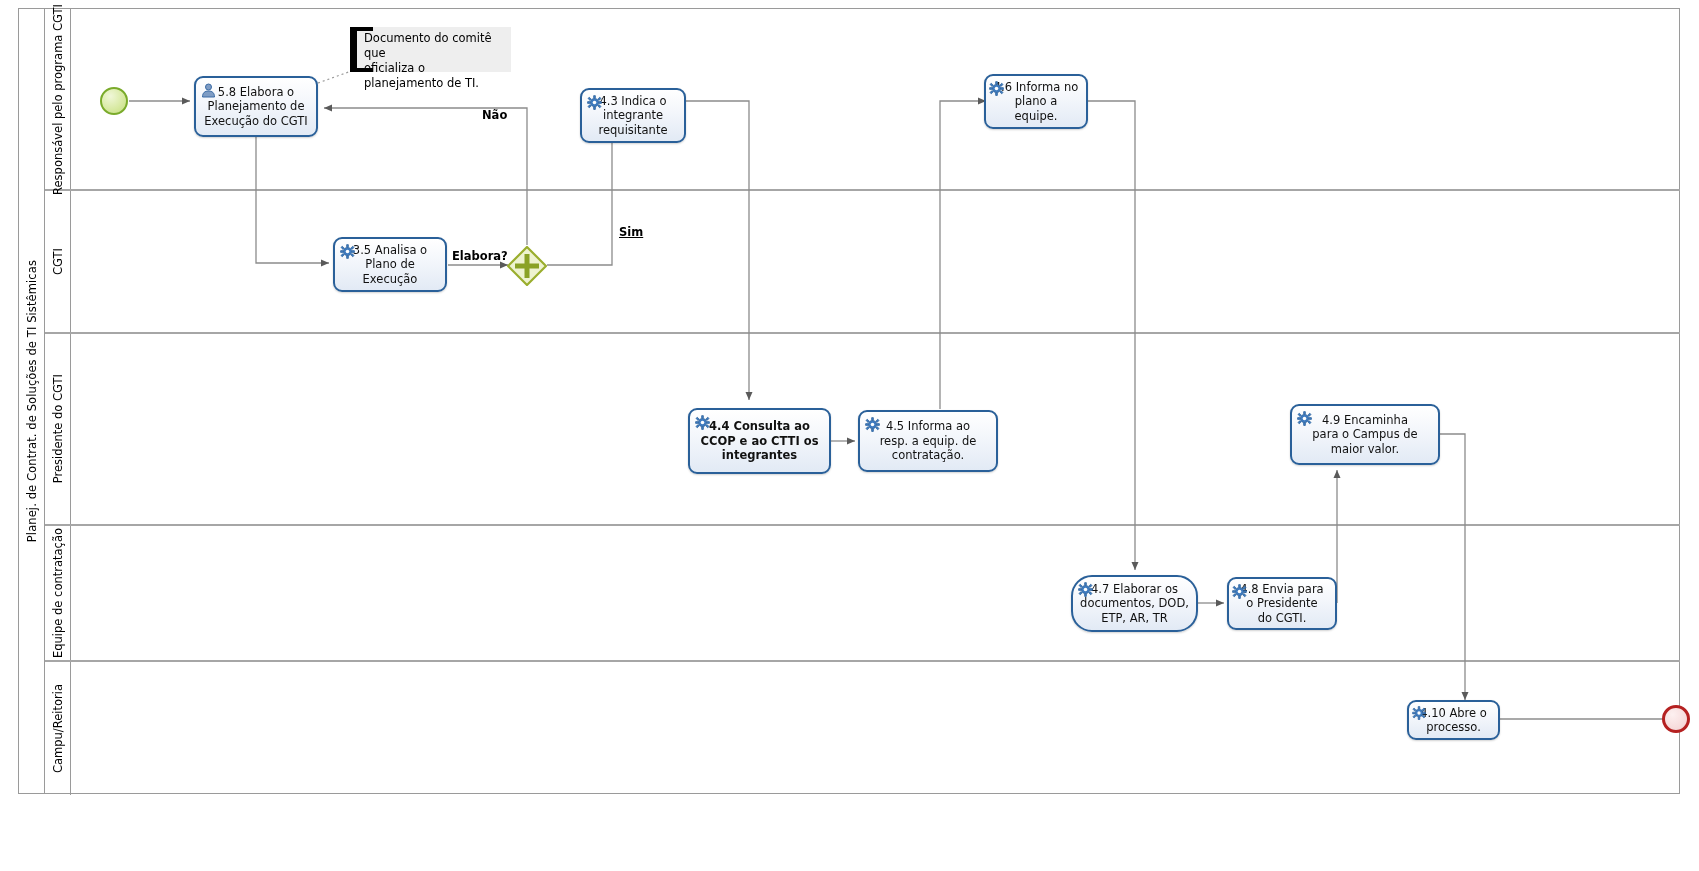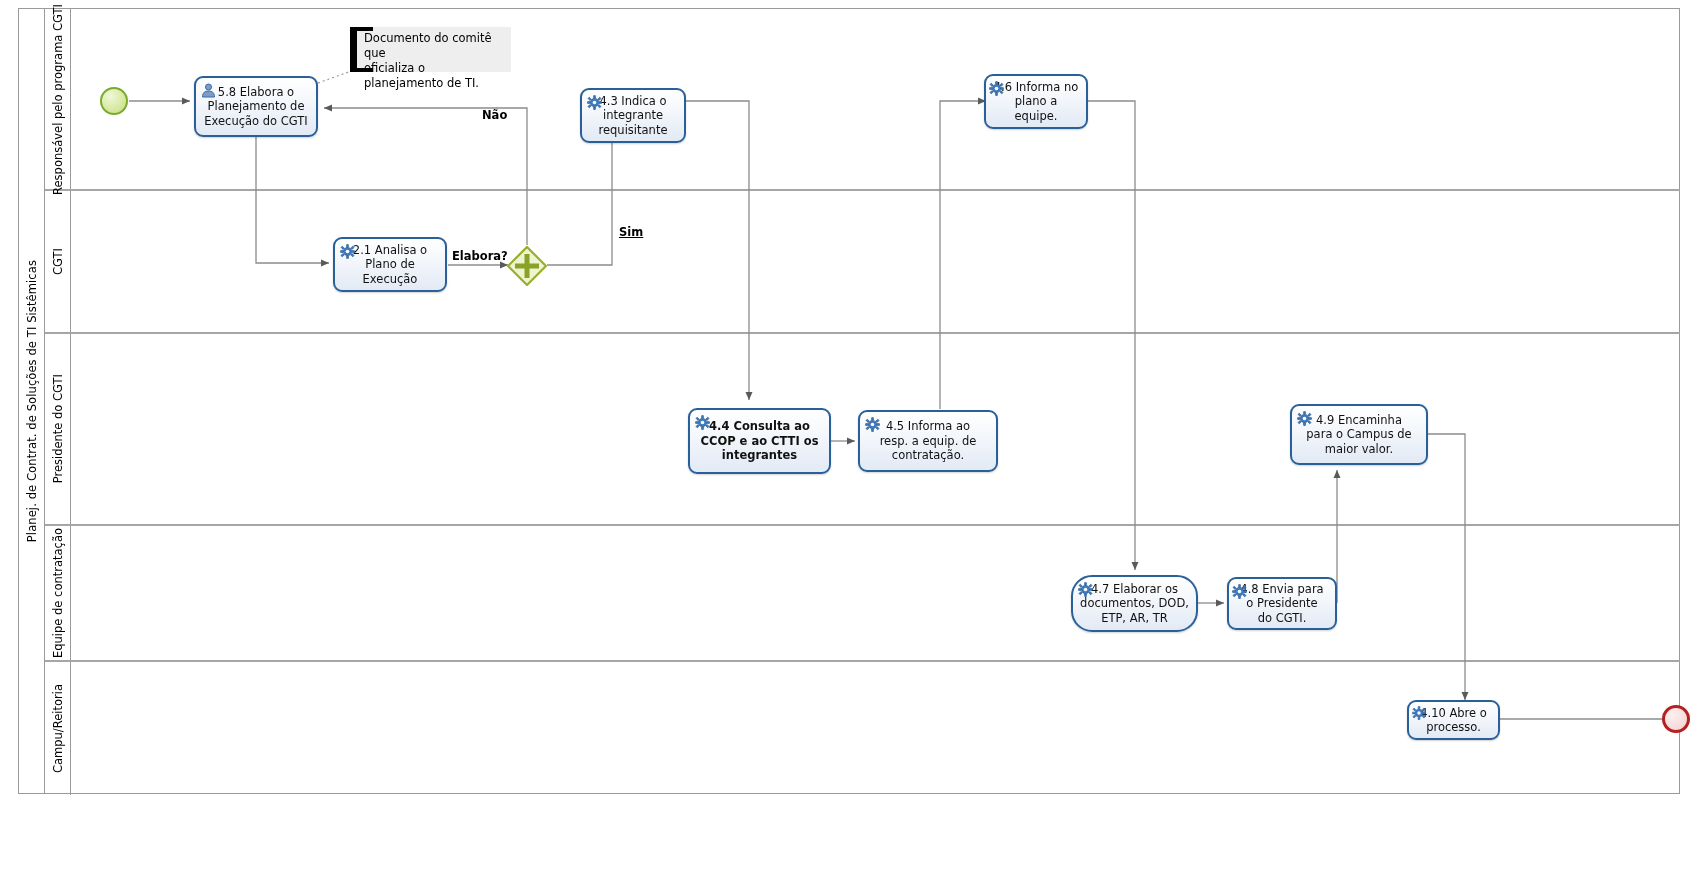--- a/index.html
+++ b/index.html
@@ -303,21 +303,21 @@
           <rect x="0.4" y="7" width="3.2" height="2" rx="0.6"></rect>
           <rect x="12.4" y="7" width="3.2" height="2" rx="0.6"></rect>
           <rect x="1.8" y="2.5" width="2" height="3.2" rx="0.6" transform="rotate(-45 2.8 4.1)"></rect>
           <rect x="12.2" y="10.3" width="2" height="3.2" rx="0.6" transform="rotate(-45 13.2 11.9)"></rect>
           <rect x="12.2" y="2.5" width="2" height="3.2" rx="0.6" transform="rotate(45 13.2 4.1)"></rect>
           <rect x="1.8" y="10.3" width="2" height="3.2" rx="0.6" transform="rotate(45 2.8 11.9)"></rect>
         </g>
         <circle cx="8" cy="8" r="1.9" fill="#ffffff"></circle>
       </svg>
     </span>
-    <span class="tasktext">2.1 Analisa o
+    <span class="tasktext">3.5 Analisa o
 Plano de
 Execução</span>
   </div>
 
   <div class="task" style="left:580px; top:88px; width:106px; height:55px;">
     <span class="ticon">
       <svg width="15" height="15" viewBox="0 0 16 16">
         <g fill="#3f7bbf" stroke="#2a6099" stroke-width="0.7">
           <circle cx="8" cy="8" r="4.4"></circle>
           <rect x="7" y="0.4" width="2" height="3.2" rx="0.6"></rect>
@@ -440,21 +440,21 @@
           <rect x="1.8" y="10.3" width="2" height="3.2" rx="0.6" transform="rotate(45 2.8 11.9)"></rect>
         </g>
         <circle cx="8" cy="8" r="1.9" fill="#ffffff"></circle>
       </svg>
     </span>
     <span class="tasktext">4.8 Envia para
 o Presidente
 do CGTI.</span>
   </div>
 
-  <div class="task" style="left:1290px; top:404px; width:138px; height:61px;">
+  <div class="task" style="left:1290px; top:404px; width:150px; height:61px;">
     <span class="ticon">
       <svg width="15" height="15" viewBox="0 0 16 16">
         <g fill="#3f7bbf" stroke="#2a6099" stroke-width="0.7">
           <circle cx="8" cy="8" r="4.4"></circle>
           <rect x="7" y="0.4" width="2" height="3.2" rx="0.6"></rect>
           <rect x="7" y="12.4" width="2" height="3.2" rx="0.6"></rect>
           <rect x="0.4" y="7" width="3.2" height="2" rx="0.6"></rect>
           <rect x="12.4" y="7" width="3.2" height="2" rx="0.6"></rect>
           <rect x="1.8" y="2.5" width="2" height="3.2" rx="0.6" transform="rotate(-45 2.8 4.1)"></rect>
           <rect x="12.2" y="10.3" width="2" height="3.2" rx="0.6" transform="rotate(-45 13.2 11.9)"></rect>

